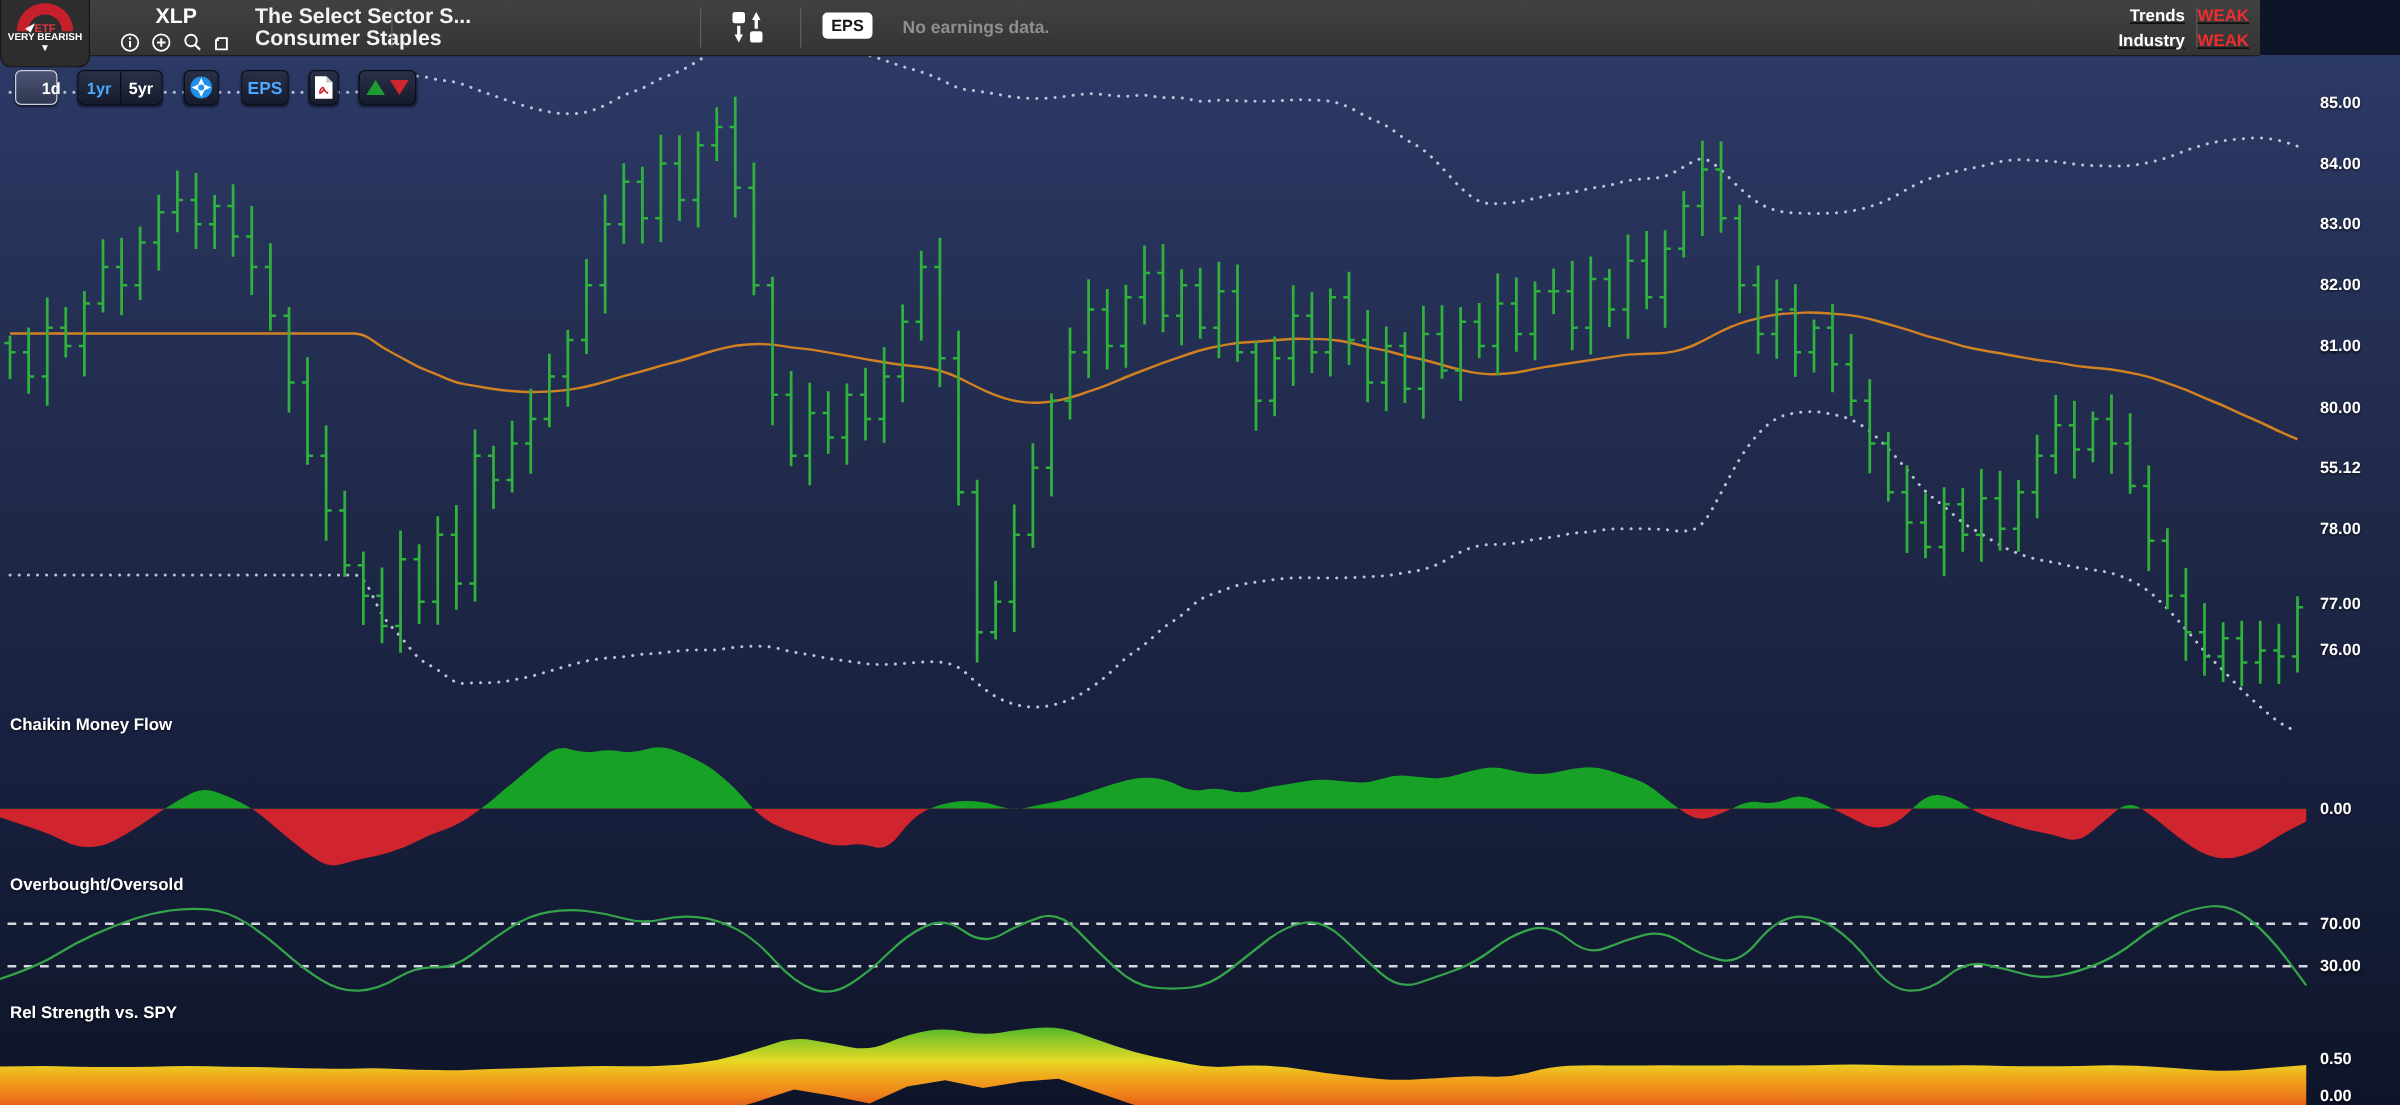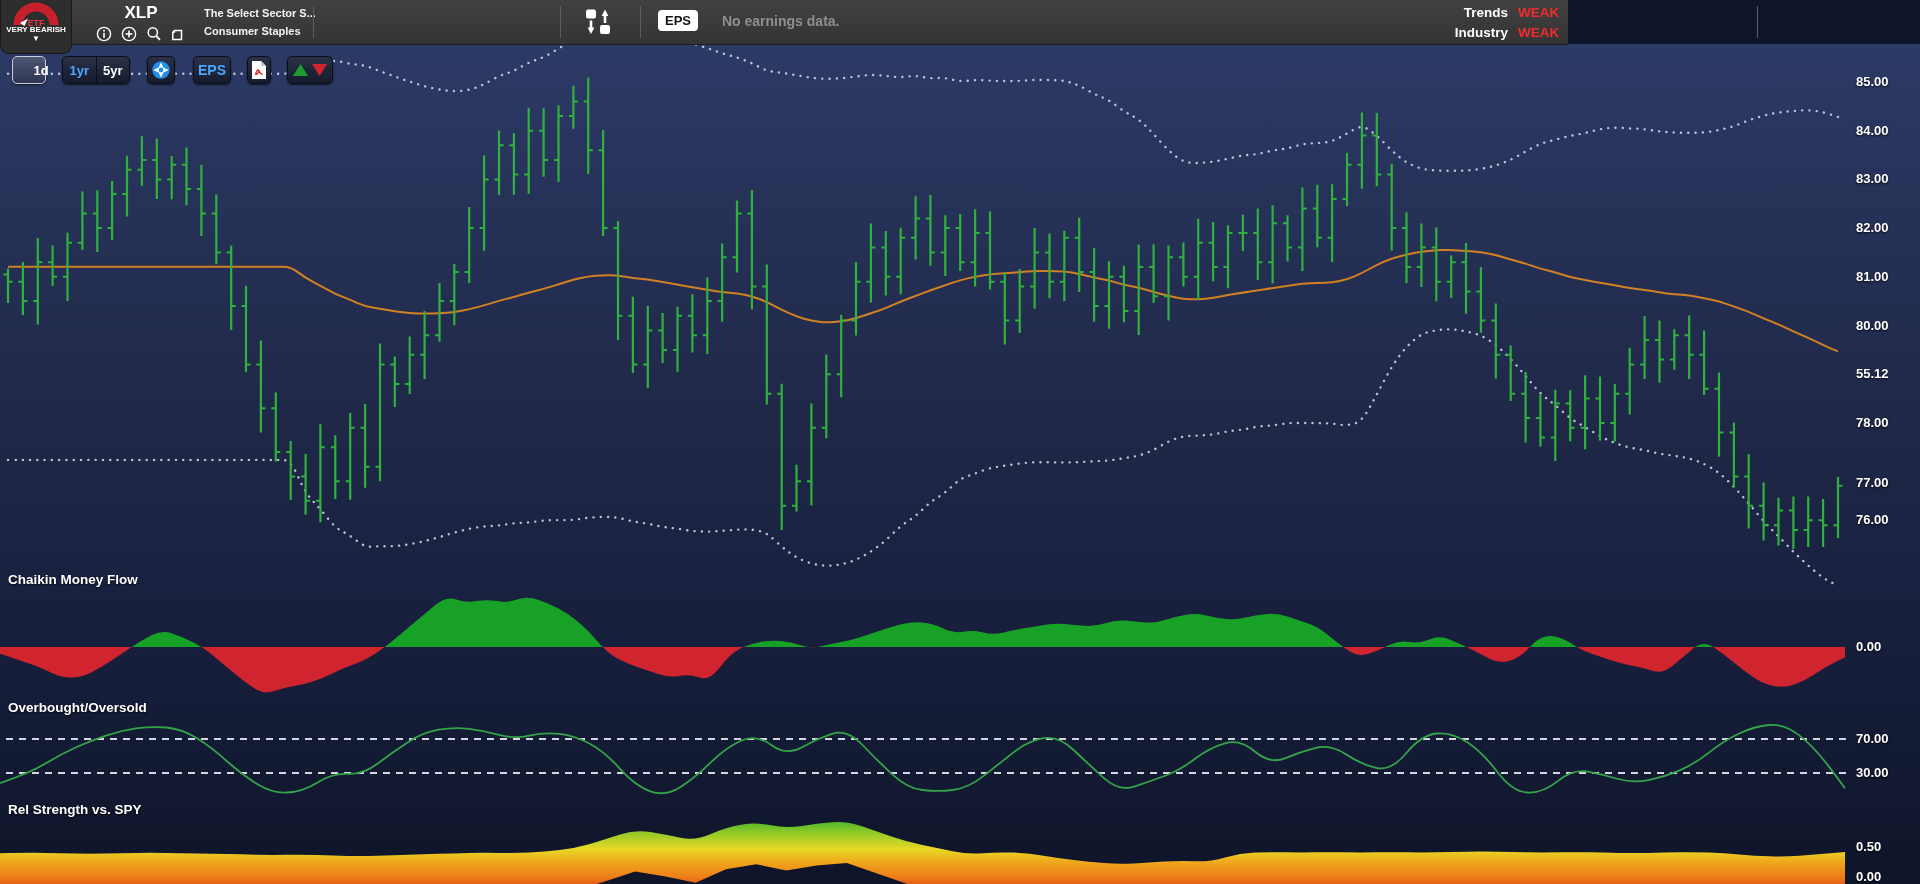--- a/index.html
+++ b/index.html
@@ -1,40 +1,40 @@
 <!DOCTYPE html>
 <html><head>
 <meta charset="utf-8">
 <style>
   html,body{margin:0;padding:0;background:#0e1529;}
   .app{position:relative;width:1920px;height:884px;overflow:hidden;font-family:"Liberation Sans",sans-serif;}
   
-  .header{position:absolute;left:0;top:0;width:1568px;height:44px;background:linear-gradient(#414141,#343434);border-bottom:1px solid #1c1c1c;z-index:4;}
+  .header{position:absolute;left:0;top:0;width:1808px;height:44px;background:linear-gradient(#414141,#343434);border-bottom:1px solid #1c1c1c;z-index:4;}
   .gauge-tab{position:absolute;left:0;top:0;width:72px;height:54px;background:#2d2d2d;border:1px solid #181818;border-top:none;border-radius:0 0 9px 9px;z-index:6;display:flex;flex-direction:column;align-items:center;box-sizing:border-box;}
   .gauge-arc{margin-top:2px;}
   .gauge-rating{color:#fff;font-size:8px;font-weight:bold;letter-spacing:0;margin-top:-2px;white-space:nowrap;}
   .gauge-caret{color:#fff;font-size:8px;line-height:8px;margin-top:1px;}
   .sym-block{position:absolute;left:82px;top:3px;width:118px;text-align:center;}
   .sym{color:#fff;font-size:17px;font-weight:bold;}
   .sym-icons{display:flex;justify-content:center;gap:9px;margin-top:3px;}
   .sym-icons svg{display:block;}
   .name-block{position:absolute;left:204px;top:4px;}
-  .name-line{color:#f3f3f3;font-size:11px;font-weight:bold;line-height:18px;white-space:nowrap;}
+  .name-line{color:#f3f3f3;font-size:17px;font-weight:bold;line-height:18px;white-space:nowrap;}
   .hdr-divider{position:absolute;top:6px;width:1px;height:32px;background:#5d5d5d;}
   .quote-block{position:absolute;left:323px;top:4px;}
   .quote-price{color:#35d43a;font-size:15px;font-weight:bold;white-space:nowrap;}
   .power-bar{margin-left:85px;margin-top:3px;width:122px;height:16px;border-radius:8px;overflow:hidden;display:flex;border:1px solid #181818;box-sizing:border-box;}
   .power-seg{display:flex;align-items:center;justify-content:center;font-size:11px;font-weight:bold;color:#1e1e1e;height:100%;}
   .power-green{width:22px;background:#1f9b33;}
   .power-orange{width:34px;background:#e69a1f;}
   .power-red{flex:1;background:#bf3a3e;color:#2b0a0a;}
   .compare-btn{position:absolute;left:572px;top:6px;width:52px;height:32px;display:flex;align-items:center;justify-content:center;cursor:pointer;}
   .eps-badge{position:absolute;left:658px;top:10px;background:#fff;color:#141414;font-size:13px;font-weight:bold;border-radius:4px;padding:3px 7px;}
   .eps-msg{position:absolute;left:722px;top:13px;color:#8f8f8f;font-size:14px;font-weight:bold;}
-  .trend-block{position:absolute;right:4px;top:2px;width:170px;}
+  .trend-block{position:absolute;right:4px;top:2px;width:170px;text-decoration:underline;}
   .trend-row{display:flex;justify-content:flex-end;align-items:center;gap:10px;height:20px;}
   .trend-label{color:#fff;font-size:13.5px;font-weight:bold;}
   .trend-value{color:#f02c2c;font-size:13.5px;font-weight:bold;width:46px;}
   
   .chart-area{position:absolute;left:0;top:44px;width:1920px;height:840px;background:linear-gradient(180deg,#2c3a66 0%,#273259 18%,#1f2847 45%,#192140 65%,#131a33 85%,#0e1529 100%);}
   #chart-svg{position:absolute;left:0;top:0;}
   .panel-title{position:absolute;left:8px;color:#fff;font-size:13.5px;font-weight:bold;text-shadow:0 1px 2px rgba(0,0,0,.8);z-index:2;}
   #title-cmf{top:528px;} #title-obos{top:656px;} #title-rs{top:758px;}
   .axis-label{position:absolute;left:1856px;color:#fff;font-size:13px;font-weight:bold;text-shadow:0 1px 2px rgba(0,0,0,.8);z-index:2;}
   

